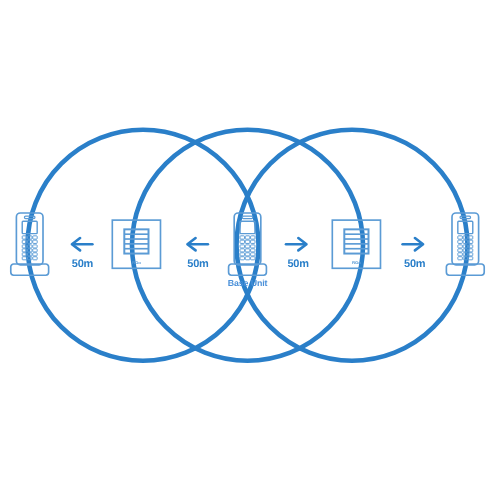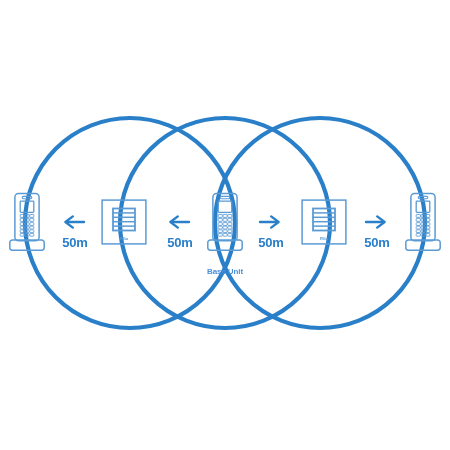--- a/index.html
+++ b/index.html
@@ -13,21 +13,21 @@
   #stage > svg{position:absolute;left:0;top:0;}
   .lbl{
     position:absolute;
     color:#4a90d9;
     font-weight:bold;
     text-align:center;
     white-space:nowrap;
     line-height:1;
     pointer-events:none;
   }
-  .dist-lbl{font-size:13px;color:#2a7fc9;letter-spacing:-0.2px;}
+  .dist-lbl{font-size:10px;color:#2a7fc9;letter-spacing:-0.2px;}
   .base-lbl{font-size:8px;color:#4a90d9;letter-spacing:-0.1px;}
   .rep-lbl{font-size:4px;color:#5b9bd5;letter-spacing:-0.2px;transform:scaleY(.9);}
 </style>
 </head>
 <body>
 
 <div id="stage">
 
   <svg width="450" height="450" viewBox="0 0 450 450">
 
@@ -132,15 +132,15 @@
   <div class="lbl dist-lbl" style="left:164px;top:236px;width:32px;">50m</div>
 
   <div class="lbl dist-lbl" style="left:255px;top:236px;width:32px;">50m</div>
 
   <div class="lbl dist-lbl" style="left:361px;top:236px;width:32px;">50m</div>
 
   <div class="lbl rep-lbl" style="left:104px;top:237px;width:40px;">RGo</div>
 
   <div class="lbl rep-lbl" style="left:304px;top:237px;width:40px;">RGo</div>
 
-  <div class="lbl base-lbl" style="left:193px;top:268px;width:64px;">Base Unit</div>
+  <div class="lbl base-lbl" style="left:193px;top:254px;width:64px;">Base Unit</div>
 
 </div>
 
 </body></html>

